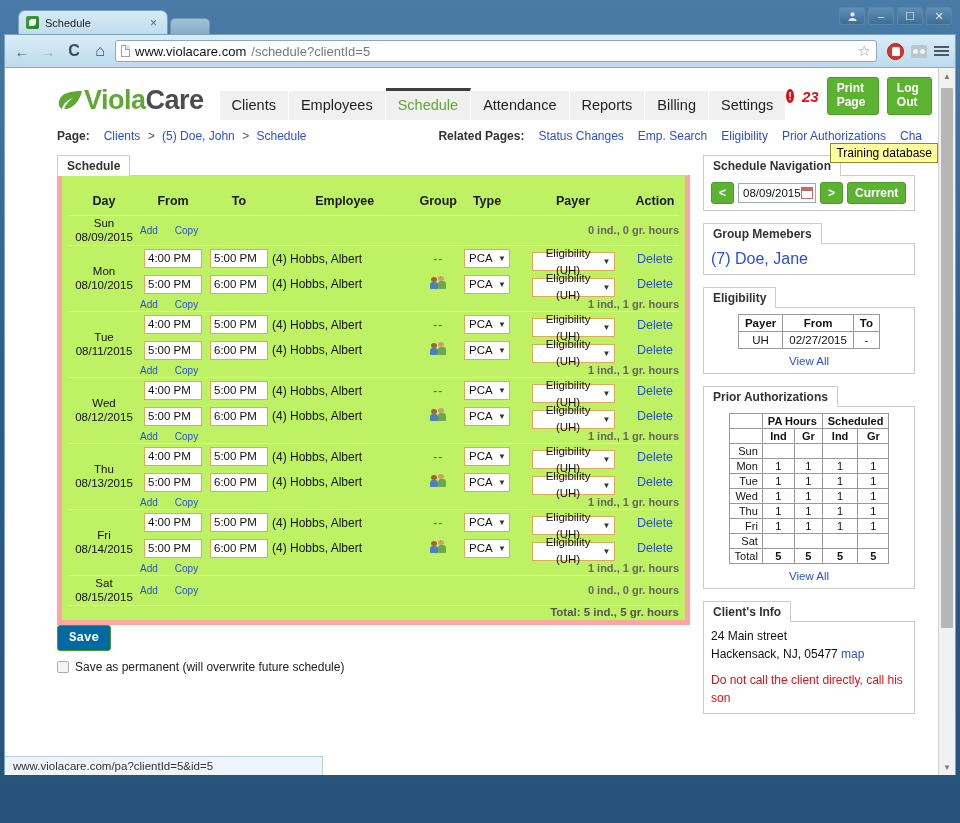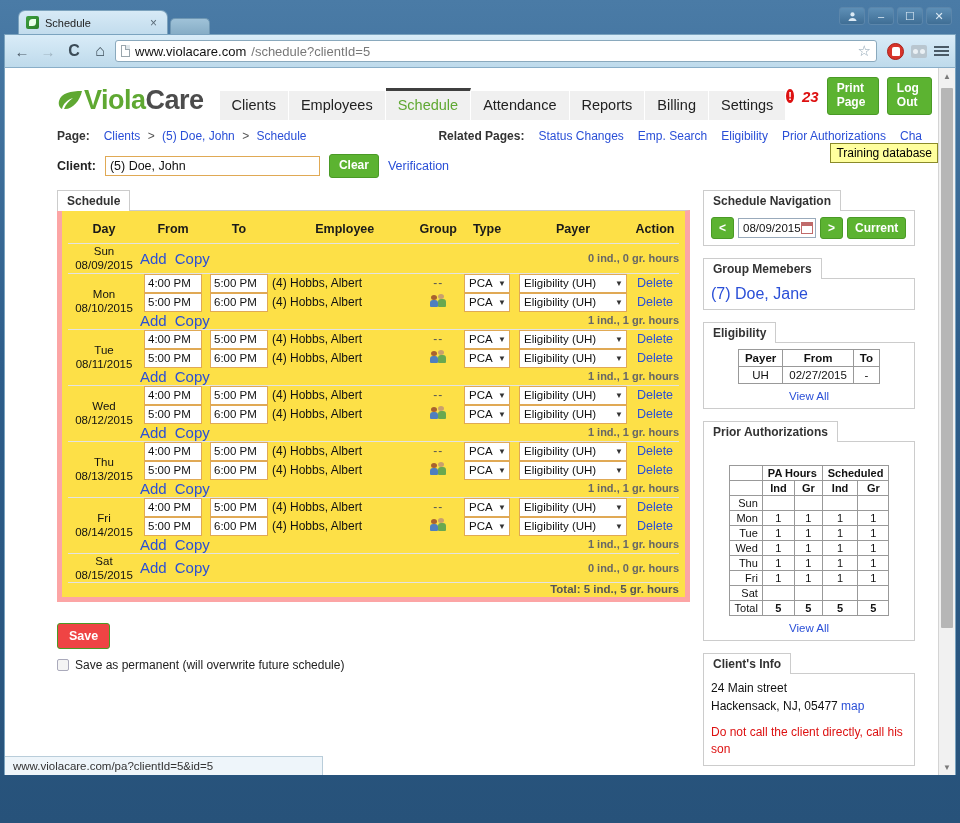--- a/index.html
+++ b/index.html
@@ -150,21 +150,21 @@
 
   
   .panel{ position:relative; margin-bottom:11px; }
   .panel-tab{
     display:inline-block; font-size:12px; font-weight:bold; color:#333;
     padding:3px 9px 3px; border:1px solid #ccc; border-bottom:none;
     background:#fff; position:relative; z-index:2; top:1px;
   }
 
   
-  .sched-wrap{border:5px solid #fca5a5;border-top:1px solid #ccc;background:#fde047;padding:5px 6px 2px;}
+  .sched-wrap{border:5px solid #fca5a5;border-top:1px solid #ccc;background:#bef264;padding:12px 6px 2px;}
   table.sched{width:100%;border-collapse:collapse;font-size:12px;}
   table.sched th{
     font-size:12.5px;color:#1a1a1a;font-weight:bold;padding:6px 2px 7px;text-align:center;
   }
   table.sched td{padding:0;vertical-align:middle;}
   .daycell{width:72px;text-align:center;font-size:11.5px;color:#111;line-height:1.25;white-space:nowrap;}
   .tcell{width:66px;text-align:center;}
   .timebox{
     width:58px;height:19px;border:1px solid #e0a955;background:#fff;
     font-size:11.5px;color:#111;text-align:left;padding:0 3px;line-height:17px;
@@ -174,42 +174,42 @@
   .grpcell{width:40px;text-align:center;}
   .dash{color:#555;font-size:12px;letter-spacing:1px;}
   .typecell{width:56px;text-align:center;}
   .payercell{width:116px;text-align:center;}
   .selbox{
     display:inline-flex;align-items:center;justify-content:space-between;
     border:1px solid #e0a955;background:#fff;height:19px;font-size:11.5px;color:#111;
     padding:0 3px 0 4px;line-height:17px;
   }
   .sel-type{width:46px;}
-  .sel-payer{width:108px;}
+  .sel-payer{width:83px;}
   .caret{font-size:8px;color:#333;margin-left:3px;}
   .actcell{width:48px;text-align:center;}
   .rowline td{border-top:1px solid #e3e3e3;}
   .addcopy{padding:2px 0 3px 0;}
-  .addcopy a{color:#2a4fd7;text-decoration:none;font-size:15px;margin-right:8px;}
+  .addcopy a{color:#2a4fd7;text-decoration:none;font-size:10px;margin-right:17px;}
   .hours{text-align:right;font-size:11px;color:#666;font-weight:bold;padding-right:2px;}
   .totalrow td{border-top:1px solid #e3e3e3;padding:5px 2px 4px;}
   .total{text-align:right;font-size:11.5px;color:#555;font-weight:bold;}
 
   
   .grp-ico{display:inline-block;width:15px;height:13px;position:relative;}
   .grp-ico i{position:absolute;display:block;}
   .grp-ico .h1{left:0;top:1px;width:6px;height:5px;border-radius:50%;background:#a8622f;}
   .grp-ico .h2{left:7px;top:0px;width:6px;height:5px;border-radius:50%;background:#caa06d;}
   .grp-ico .b1{left:-1px;top:6px;width:8px;height:7px;border-radius:3px 3px 1px 1px;background:#4f7fbf;}
   .grp-ico .b2{left:7px;top:5px;width:8px;height:8px;border-radius:3px 3px 1px 1px;background:#6aa84f;}
 
   
   .savebtn{
-    display:inline-block;background:#ef4444;color:#fff;font-size:12.5px;font-weight:bold;
-    padding:5px 11px;border:1px solid #4a9a26;border-radius:3px;margin:21px 0 0 0;
+    display:inline-block;background:#0369a1;color:#fff;font-size:12.5px;font-weight:bold;
+    padding:5px 11px;border:1px solid #4a9a26;border-radius:3px;margin:0 0 0 0;font-family:Liberation Mono, monospace;
   }
   .permrow{display:flex;align-items:center;gap:6px;margin-top:9px;font-size:12px;color:#222;}
   .cbx{width:12px;height:12px;border:1px solid #aab;background:#f4f4f4;border-radius:2px;}
   .footlinks{display:flex;align-items:center;gap:15px;margin-top:24px;font-size:12.5px;}
   .footlinks a{color:#2a4fd7;text-decoration:none;}
   .pencil{display:inline-block;width:11px;height:11px;margin-right:3px;position:relative;vertical-align:-1px;}
   .pencil i{position:absolute;left:0;top:0;width:11px;height:3px;background:#5fa832;
             transform:rotate(-45deg);transform-origin:50% 50%;top:4px;border-radius:1px;}
 
   
@@ -228,21 +228,21 @@
     border:1px solid #c06a6a;
   }
   .cal-ico:before{content:"";position:absolute;left:0;right:0;top:0;height:3px;background:#c06a6a;}
   .memberlink{font-size:16px;color:#2a4fd7;text-decoration:none;}
   .rtable{border-collapse:collapse;font-size:11.5px;margin:0 auto;}
   .rtable th,.rtable td{border:1px solid #999;padding:2px 6px;text-align:center;color:#111;}
   .rtable th{font-weight:bold;background:#fff;}
   .viewall{display:block;text-align:center;color:#2a4fd7;text-decoration:none;font-size:11.5px;margin-top:6px;}
   .pa-head{text-align:center;font-size:11.5px;color:#111;line-height:1.35;}
   .pa-head a{color:#2a4fd7;}
-  .patable{border-collapse:collapse;font-size:11px;margin:17px auto 0;}
+  .patable{border-collapse:collapse;font-size:11px;margin:0 auto 0;}
   .patable td,.patable th{border:1px solid #999;padding:1px 5px;text-align:center;color:#111;min-width:20px;}
   .patable .dayc{text-align:right;padding-right:4px;min-width:28px;}
   .patable .tot{font-weight:bold;}
   .cinfo{font-size:12px;color:#111;line-height:1.45;}
   .cinfo a{color:#2a4fd7;text-decoration:none;}
   .cinfo .note{color:#d11;margin-top:9px;}
 
   
   .statusbar{
     position:absolute;left:0;bottom:0;height:19px;min-width:318px;
@@ -345,26 +345,20 @@
           <span class="rel-lbl">Related Pages:</span>
           <a>Status Changes</a>
           <a>Emp. Search</a>
           <a>Eligibility</a>
           <a>Prior Authorizations</a>
           <a>Cha</a>
         </span>
         <span class="tooltip">Training database</span>
       </div>
 
-      <div class="clientrow">
-        <b>Client:</b>
-        <span class="cinput">(5) Doe, John</span>
-        <span class="gbtn">Clear</span>
-        <a class="lnk">Verification</a>
-      </div>
 
       <div class="cols">
 
         <div class="leftcol">
           <div class="panel-tab">Schedule</div>
           <div class="sched-wrap">
             <table class="sched">
               <thead>
                 <tr>
                   <th>Day</th>

